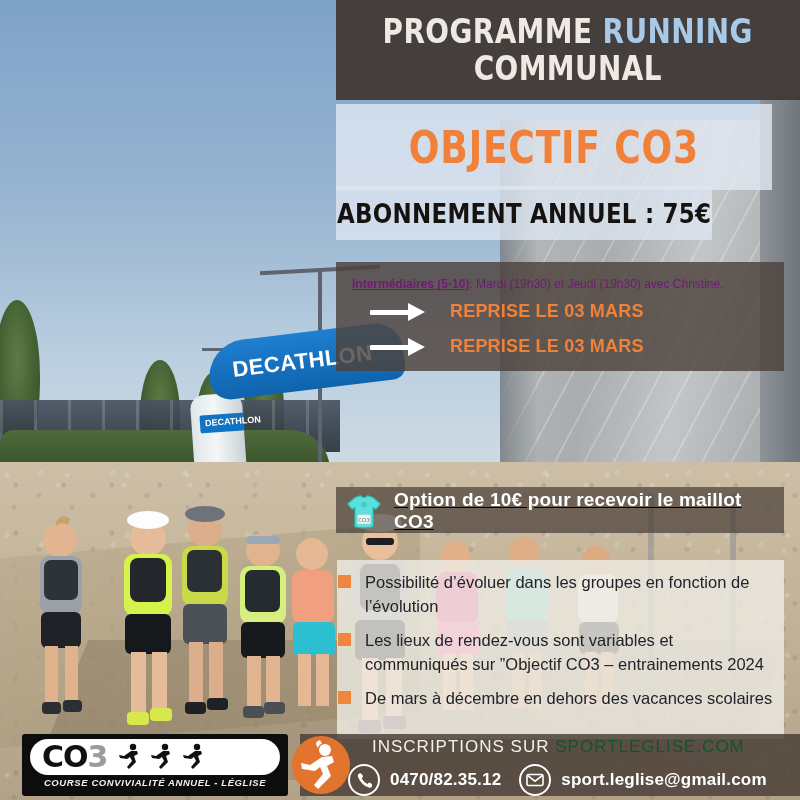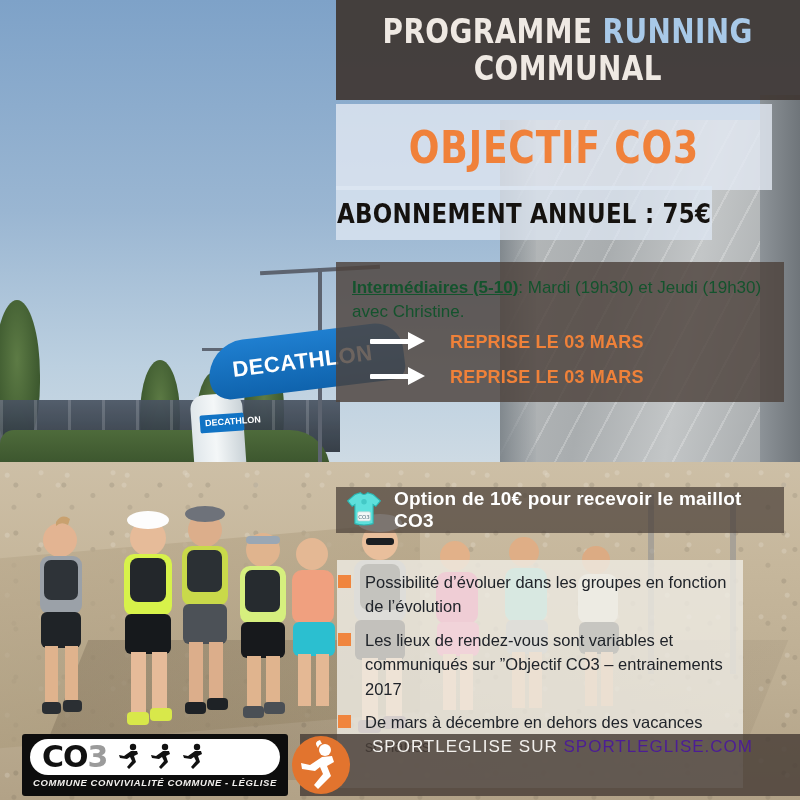--- a/index.html
+++ b/index.html
@@ -89,35 +89,35 @@
   .band-objectif span{font-family:"DejaVu Sans",sans-serif;font-weight:bold;font-size:44px;
     color:#f0813a;letter-spacing:1px;transform:scaleX(.82);white-space:nowrap;}
 
   .band-abo{position:absolute;left:336px;top:186px;width:376px;height:54px;
     background:rgba(222,231,242,.78);display:flex;align-items:center;justify-content:center;}
   .band-abo span{font-family:"DejaVu Sans",sans-serif;font-weight:bold;font-size:27px;
     color:#15120f;letter-spacing:.3px;transform:scaleX(.85);white-space:nowrap;}
 
   .panel-dark{position:absolute;left:336px;top:262px;width:448px;
     background:rgba(77,66,60,.82);padding:14px 16px 12px 16px;box-sizing:border-box;}
-  .grp{color:#14532d;font-size:17px;line-height:1.42;font-family:"Liberation Sans",sans-serif;}
+  .grp{color:#701a75;font-size:12px;line-height:1.42;font-family:"Liberation Sans",sans-serif;}
   .grp b{font-weight:bold;text-decoration:underline;}
-  .reprise-row{display:flex;align-items:flex-start;margin:8px 0 14px 18px;}
+  .reprise-row{display:flex;align-items:center;margin:8px 0 14px 18px;}
   .arrow{width:62px;height:18px;position:relative;flex:none;}
   .arrow:before{content:"";position:absolute;left:0;top:7px;width:44px;height:5px;background:#fff;border-radius:1px;}
   .arrow:after{content:"";position:absolute;left:38px;top:0;width:0;height:0;
     border-top:9px solid transparent;border-bottom:9px solid transparent;border-left:17px solid #fff;}
   .reprise{color:#ef8139;font-weight:bold;font-size:18px;margin-left:18px;letter-spacing:.2px;}
 
   .band-maillot{position:absolute;left:336px;top:487px;width:448px;height:46px;
-    background:rgba(66,56,50,.68);display:flex;align-items:center;}
+    background:rgba(66,56,50,.68);display:flex;align-items:flex-end;text-decoration:underline;}
   .tshirt{width:44px;height:40px;margin:0 8px 0 6px;flex:none;}
   .maillot-text{color:#fff;font-weight:bold;font-size:19px;letter-spacing:.2px;}
 
-  .panel-light{position:absolute;left:337px;top:560px;width:406px;
+  .panel-light{position:absolute;left:337px;top:560px;width:447px;
     background:rgba(239,236,229,.80);padding:10px 10px 10px 24px;box-sizing:border-box;}
   .bullet{position:relative;color:#20242a;font-size:16.5px;line-height:1.48;
     margin:0 0 9px 0;padding-left:4px;}
   .bullet:last-child{margin-bottom:19px;}
   .bullet .sq{position:absolute;left:-23px;top:5px;width:13px;height:13px;background:#f0853e;}
 
   
   .footer{position:absolute;left:0;bottom:0;width:800px;height:72px;}
   .logo-box{position:absolute;left:22px;top:6px;width:266px;height:62px;
     background:#0d0d0d;border-radius:3px;}
@@ -127,21 +127,21 @@
     letter-spacing:-1px;margin-left:12px;color:#111;line-height:1;}
   .logo-co3 .three{color:#9b9b9b;}
   .logo-runners{display:flex;gap:2px;margin-left:6px;}
   .logo-tag{position:absolute;left:0;top:43px;width:266px;text-align:center;
     color:#f2f0ee;font-size:9.5px;font-weight:bold;font-style:italic;letter-spacing:.6px;}
   .foot-panel{position:absolute;left:300px;top:6px;width:500px;height:62px;
     background:rgba(74,63,56,.84);}
   .circ-runner{position:absolute;left:292px;top:8px;width:58px;height:58px;border-radius:50%;
     background:#e2742e;}
   .foot-line1{position:absolute;left:372px;top:9px;color:#f3f1ee;font-size:17px;letter-spacing:1px;}
-  .foot-line1 .site{color:#4c1d95;text-align:right;}
+  .foot-line1 .site{color:#14532d;text-align:right;}
   .foot-line2{position:absolute;left:348px;top:36px;display:flex;align-items:center;}
   .ico-circle{width:28px;height:28px;border-radius:50%;border:2px solid #fff;
     display:flex;align-items:center;justify-content:center;flex:none;}
   .foot-txt{color:#fff;font-weight:bold;font-size:17px;margin:0 18px 0 10px;letter-spacing:.2px;}
 </style>
 </head>
 <body>
 
 <div class="poster">
 
@@ -314,21 +314,21 @@
     <span class="maillot-text">Option de 10€ pour recevoir le maillot CO3</span>
   </div>
 
   <div class="panel-light">
     <p class="bullet">
       <span class="sq"></span>
       <span>Possibilité d’évoluer dans les groupes en fonction de l’évolution</span>
     </p>
     <p class="bullet">
       <span class="sq"></span>
-      <span>Les lieux de rendez-vous sont variables et communiqués sur ”Objectif CO3 – entrainements 2017</span>
+      <span>Les lieux de rendez-vous sont variables et communiqués sur ”Objectif CO3 – entrainements 2024</span>
     </p>
     <p class="bullet">
       <span class="sq"></span>
       <span>De mars à décembre en dehors des vacances scolaires</span>
     </p>
   </div>
 
   <div class="footer">
 
     <div class="foot-panel"></div>
@@ -344,31 +344,46 @@
           <svg width="30" height="30" viewBox="0 0 30 30">
             <circle cx="20" cy="5" r="3.2" fill="#111"></circle>
             <path d="M18 9 L11 14 l-5-1 l1 3 l7 1 l3-2 l2 4 l-5 6 l2 2 l7-7 l-2-6 l4-2 l-1-3z" fill="#111"></path>
           </svg>
           <svg width="30" height="30" viewBox="0 0 30 30">
             <circle cx="20" cy="5" r="3.2" fill="#111"></circle>
             <path d="M18 9 L11 14 l-5-1 l1 3 l7 1 l3-2 l2 4 l-5 6 l2 2 l7-7 l-2-6 l4-2 l-1-3z" fill="#111"></path>
           </svg>
         </span>
       </div>
-      <div class="logo-tag">COMMUNE CONVIVIALITÉ COMMUNE - LÉGLISE</div>
+      <div class="logo-tag">COURSE CONVIVIALITÉ ANNUEL - LÉGLISE</div>
     </div>
 
     <div class="circ-runner">
       <svg width="58" height="58" viewBox="0 0 58 58">
         <circle cx="33" cy="14" r="6" fill="#fff"></circle>
         <path d="M26 12 q-5-6 2-8 l2 4 q-3 0-4 4z" fill="#fff"></path>
         <path d="M30 21 L18 29 l-9-2 l1 6 l13 2 l5-4 l3 7 l-9 11 l4 4 l13-13 l-4-10 l7-4 l-2-6z" fill="#fff"></path>
       </svg>
     </div>
 
     <div class="foot-line1">
-      <span>SPORTLEGLISE  SUR</span>
+      <span>INSCRIPTIONS  SUR</span>
       <span class="site">SPORTLEGLISE.COM</span>
     </div>
 
+    <div class="foot-line2">
+      <span class="ico-circle">
+        <svg width="16" height="16" viewBox="0 0 16 16">
+          <path d="M3.2 1.6 q1.6-.8 2.6.6 l1 1.6 q.5.9-.4 1.6 l-.8.6 q.6 1.8 2.4 3.6 t3.6 2.4 l.6-.8 q.7-.9 1.6-.4 l1.6 1 q1.4 1 .6 2.6 -1 1.8-3.2 1.2 -3.4-.9-6.4-3.9 T1.9 4.8 Q1.3 2.6 3.2 1.6z" fill="#fff"></path>
+        </svg>
+      </span>
+      <span class="foot-txt">0470/82.35.12</span>
+      <span class="ico-circle">
+        <svg width="18" height="14" viewBox="0 0 18 14">
+          <rect x="1" y="1.5" width="16" height="11" rx="1.6" fill="none" stroke="#fff" stroke-width="1.6"></rect>
+          <path d="M1.8 2.6 L9 8.2 L16.2 2.6" fill="none" stroke="#fff" stroke-width="1.6"></path>
+        </svg>
+      </span>
+      <span class="foot-txt">sport.leglise@gmail.com</span>
+    </div>
   </div>
 
 </div>
 
 </body></html>

